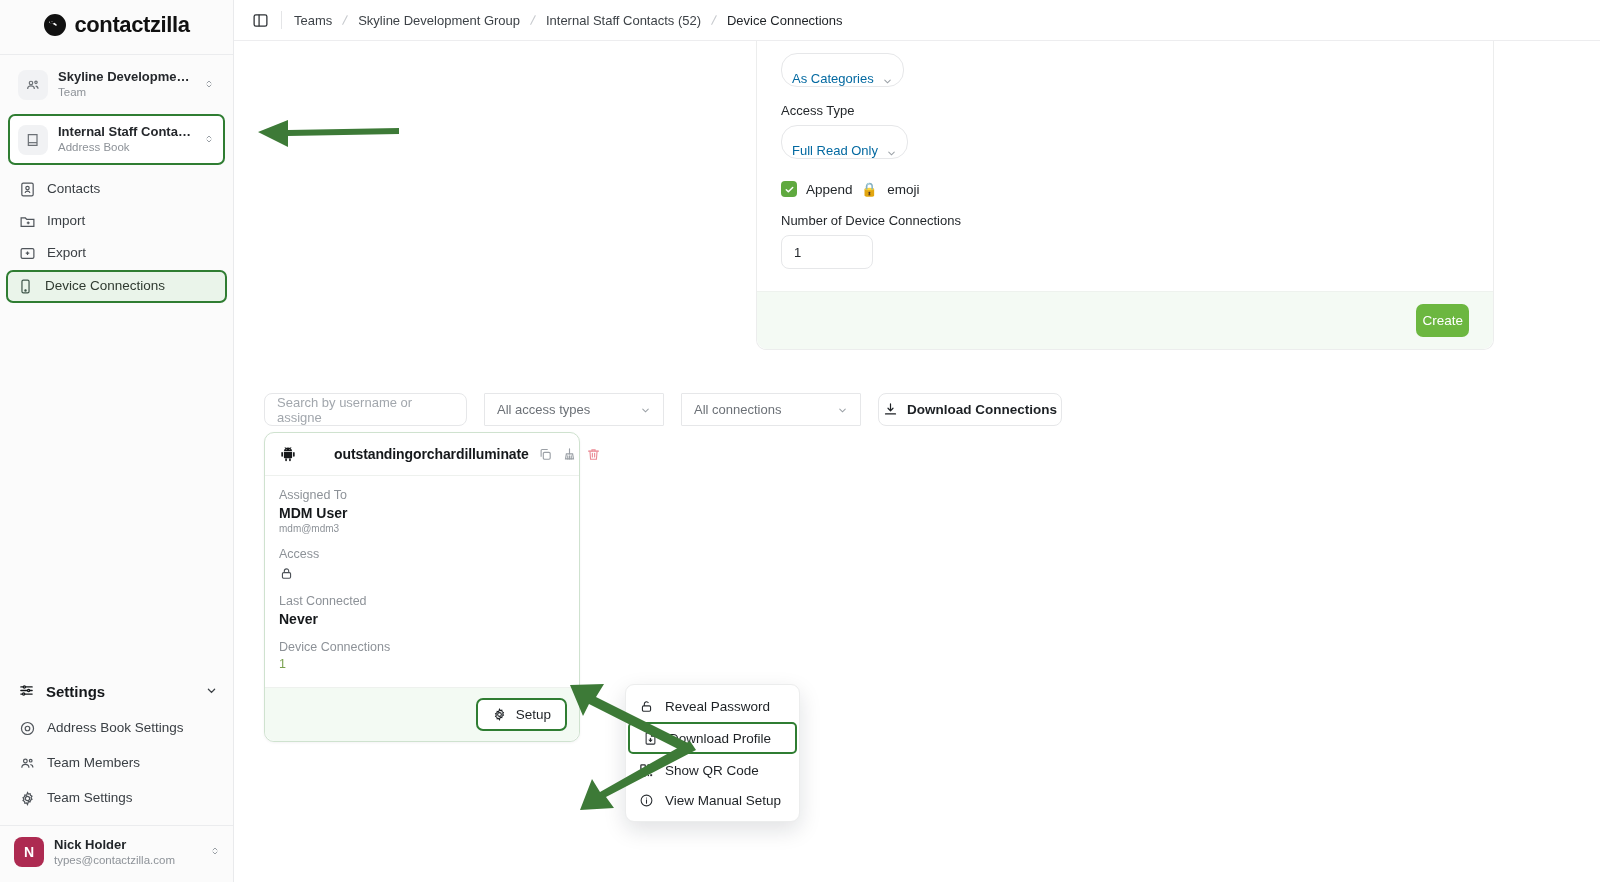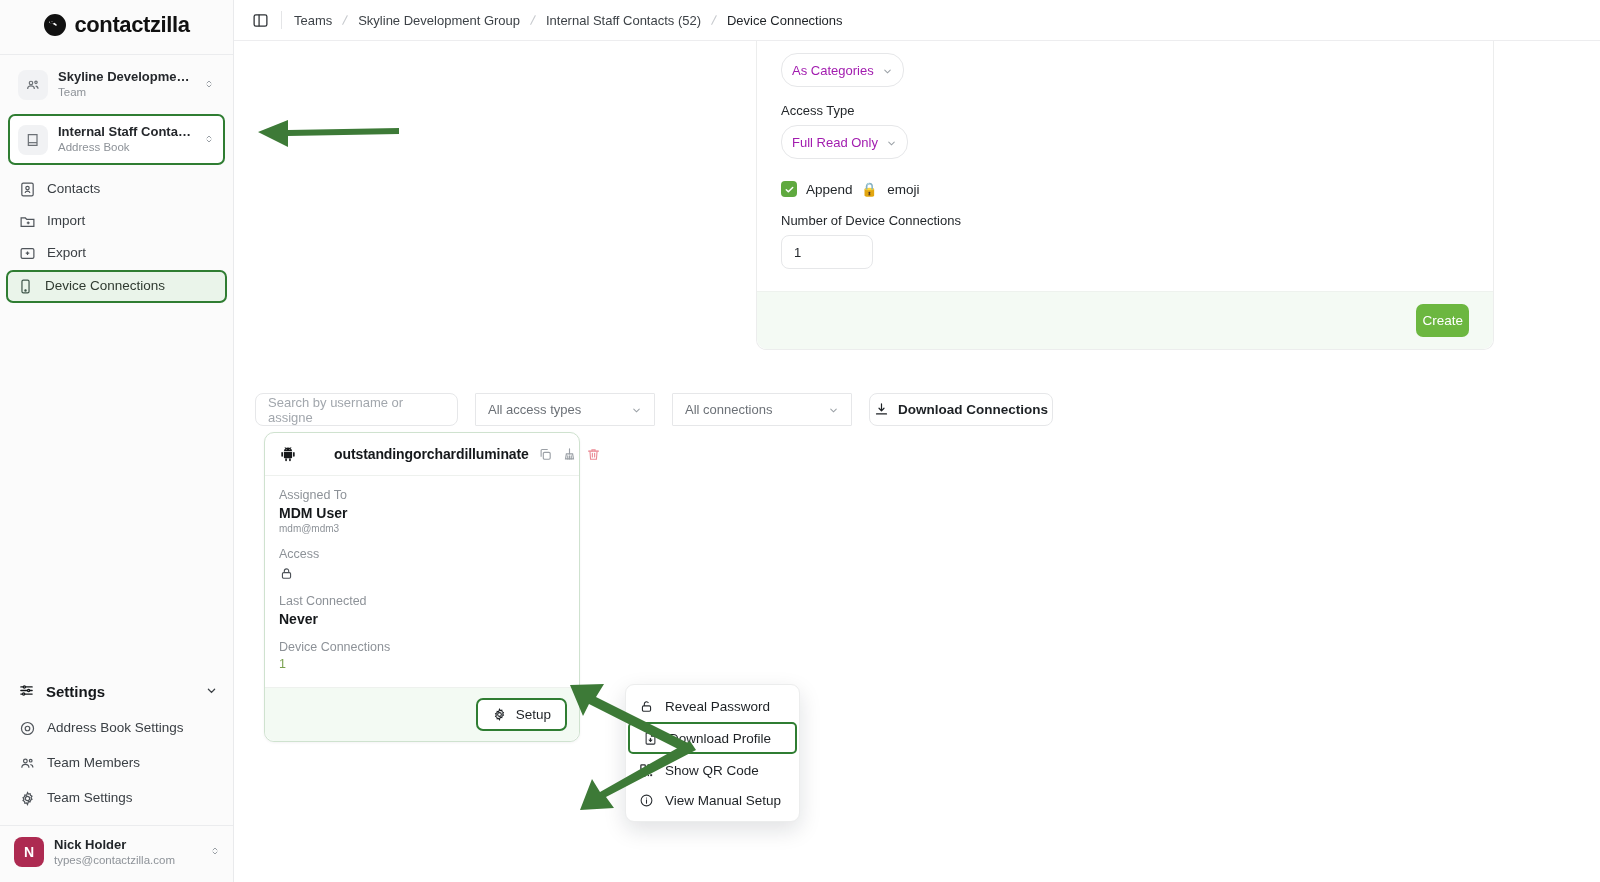--- a/index.html
+++ b/index.html
@@ -105,24 +105,24 @@
     border-radius:0 0 10px 10px;
   }
   .fp-body{ padding:12px 24px 22px 24px; }
   .fp-foot{
     background:#f4faf4; border-top:1px solid #eef2ee;
     border-radius:0 0 10px 10px;
     padding:12px 24px; display:flex; justify-content:flex-end;
   }
 
   .select-box{
-    display:inline-flex; align-items:center; justify-content:space-between;
+    display:inline-flex; align-items:flex-end; justify-content:space-between;
     min-width:118px; height:34px; padding:0 10px;
     border:1px solid #e6e7e9; border-radius:16px; background:#fff;
-    font-size:13px; color:#a21caf; gap:8px;
+    font-size:13px; color:#0369a1; gap:8px;
   }
   .select-box .cv{ width:11px; height:11px; color:#9aa0a6; }
 
   .field-label{ font-size:13px; color:#24282c; margin:16px 0 7px 0; }
 
   .cb-row{ display:flex; align-items:center; gap:9px; margin-top:22px; font-size:13.5px; color:#23272b; }
   .cb{
     width:16px; height:16px; border-radius:4px; background:#5fa93f;
     display:flex; align-items:center; justify-content:center; flex:0 0 16px;
   }
@@ -134,21 +134,21 @@
     font-size:13px; color:#23272b;
   }
 
   .btn-create{
     background:#6cb740; color:#fff; border:none; border-radius:7px;
     height:33px; padding:0 6px; font-size:13.5px; font-family:inherit; cursor:default;
   }
 
   
   .filterbar{
-    position:absolute; left:21px; top:352px; display:flex; align-items:center; gap:17px;
+    position:absolute; left:30px; top:352px; display:flex; align-items:center; gap:17px;
   }
   .search-input{
     width:203px; height:33px; border:1px solid #e6e7e9; border-radius:8px; background:#fff;
     display:flex; align-items:center; padding:0 12px; font-size:13px; color:#a2a7ad;
   }
   .filter-sel{
     width:180px; height:33px; border:1px solid #e6e7e9; border-radius:1px; background:#fff;
     display:flex; align-items:center; justify-content:space-between; padding:0 12px;
     font-size:13px; color:#6c7177;
   }

